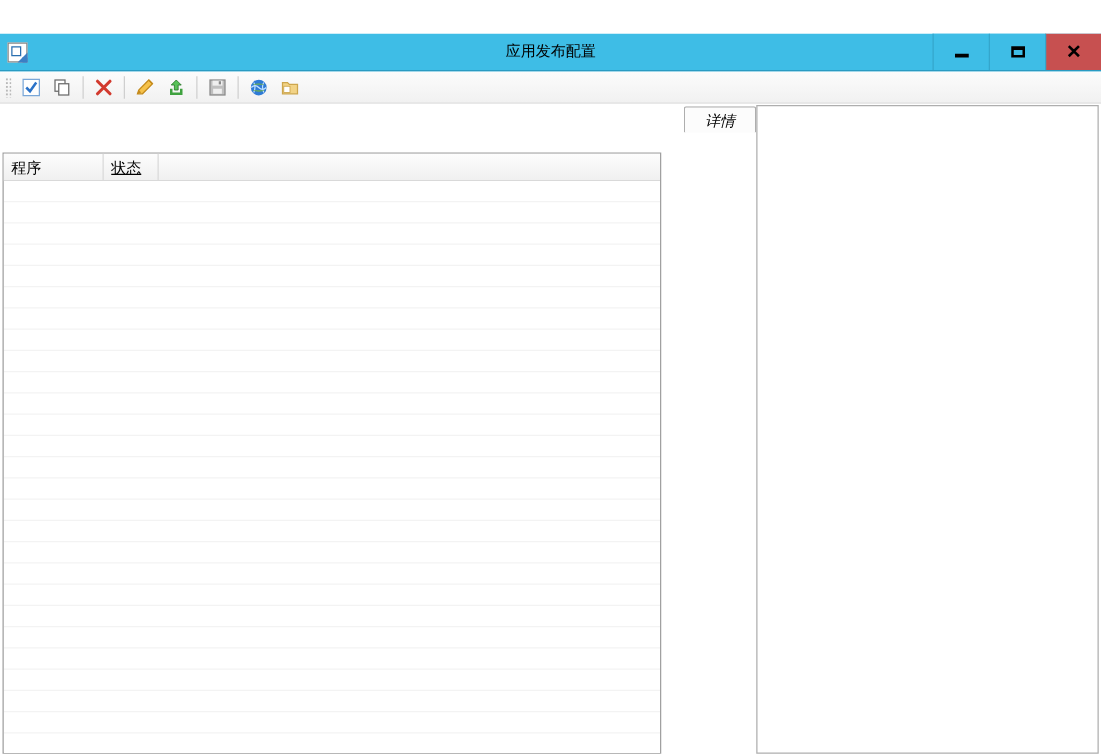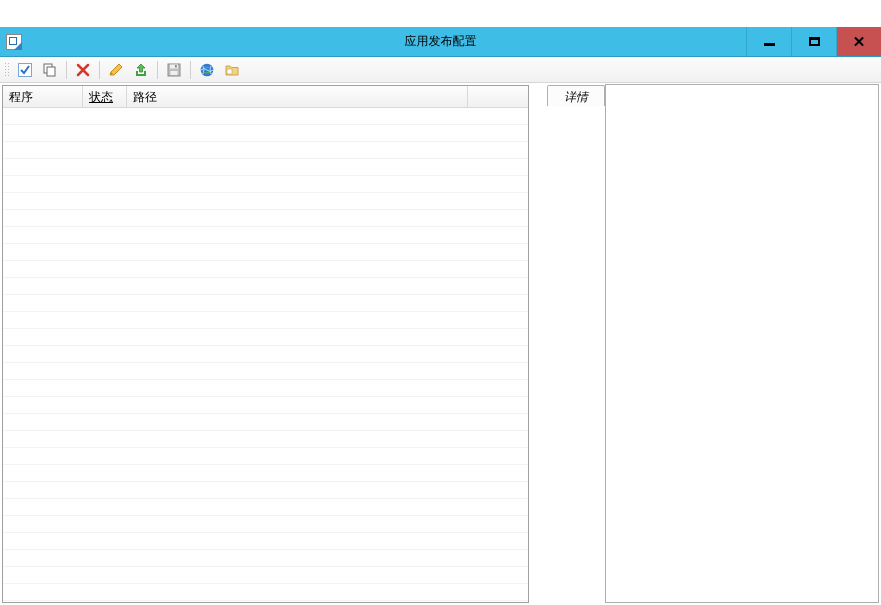--- a/index.html
+++ b/index.html
@@ -117,20 +117,21 @@
       background: #fff;
       min-height: 0;
     }
 
     .list-panel {
       width: 527px;
       border: 1px solid #a0a0a0;
       display: flex;
       flex-direction: column;
       background: #fff;
+      margin-top: 37px;
     }
     .list-header {
       display: flex;
       height: 22px;
       background: linear-gradient(#fdfdfd, #f0f0f0);
       border-bottom: 1px solid #d9d9d9;
     }
     .col-head {
       border-right: 1px solid #d9d9d9;
       padding: 3px 6px;
@@ -268,21 +269,20 @@
       <rect x="3" y="7" width="5" height="5" fill="#fff" stroke="#cda64d" stroke-width="0.7"></rect>
     </svg>
   </div>
 </div>
 
 <div class="content">
   <div class="list-panel">
     <div class="list-header">
       <div class="col-head col-program">程序</div>
       <div class="col-head col-status">状态</div>
-      <div class="col-head col-path">路径</div>
       <div class="col-head col-spacer"></div>
     </div>
     <div class="list-body">
       <div class="row-stripe"></div>
       <div class="row-stripe"></div>
       <div class="row-stripe"></div>
       <div class="row-stripe"></div>
       <div class="row-stripe"></div>
       <div class="row-stripe"></div>
       <div class="row-stripe"></div>

